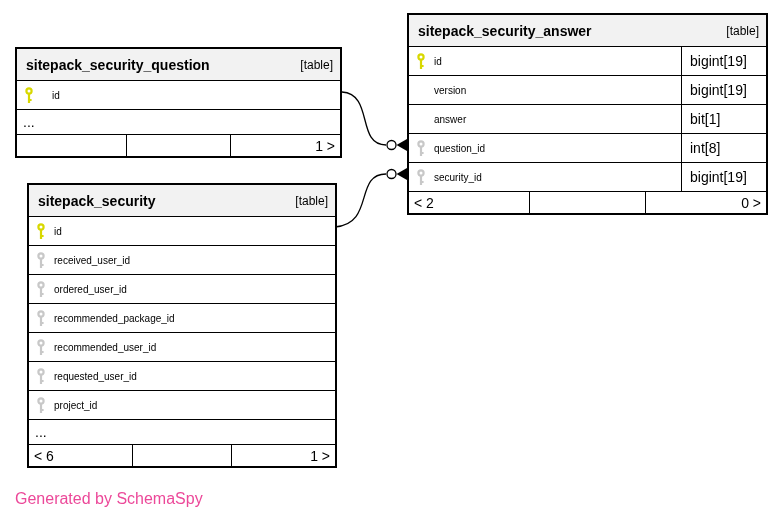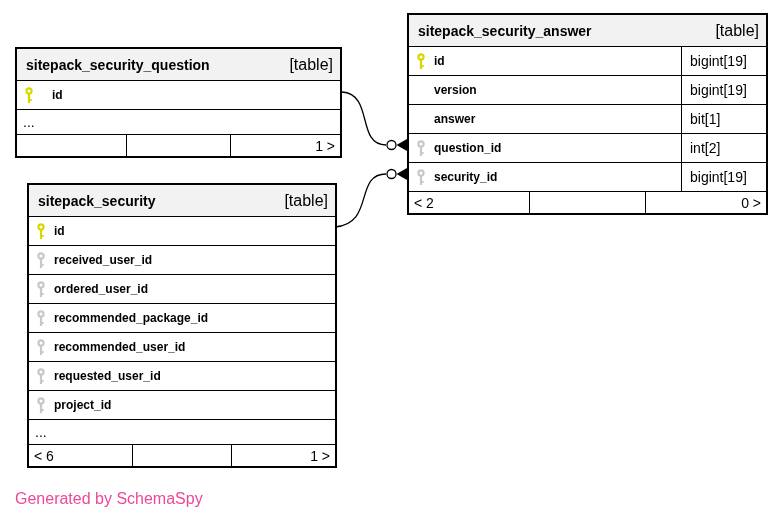--- a/index.html
+++ b/index.html
@@ -36,45 +36,44 @@
     height: 32px;
     padding: 0 7px 0 9px;
     box-sizing: border-box;
   }
   .tbl-name {
     font-weight: bold;
     font-size: 14px;
     white-space: nowrap;
   }
   .tbl-type-label {
-    font-size: 16px;
+    font-size: 12px;
     white-space: nowrap;
     margin-left: 21px;
   }
   .col-row {
     display: flex;
     align-items: center;
     height: 28px;
     border-bottom: 1px solid #000000;
     box-sizing: content-box;
   }
   .col-row:last-of-type { border-bottom: 1px solid #000000; }
   .keycell {
     width: 18px;
     padding-left: 7px;
     display: flex;
     align-items: center;
     justify-content: flex-start;
     flex: 0 0 auto;
   }
   .namecell {
-    font-size: 12px;
+    font-size: 10px;
     white-space: nowrap;
     flex: 1 1 auto;
-    font-weight: bold;
   }
   .typecell {
     flex: 0 0 76px;
     width: 76px;
     align-self: stretch;
     border-left: 1px solid #000000;
     display: flex;
     align-items: center;
     padding-left: 8px;
     font-size: 14px;
@@ -181,21 +180,21 @@
       <span class="typecell">bit[1]</span>
     </div>
     <div class="col-row">
       <span class="keycell key-fk">
         <svg class="key-icon-svg" width="10" height="17" viewBox="0 0 10 17">
           <circle cx="5" cy="4" r="2.6" fill="none" stroke="currentColor" stroke-width="2.2"></circle>
           <path d="M5 6.5 L5 16 M5 13 L7.6 13" stroke="currentColor" stroke-width="2.2" fill="none"></path>
         </svg>
       </span>
       <span class="namecell">question_id</span>
-      <span class="typecell">int[2]</span>
+      <span class="typecell">int[8]</span>
     </div>
     <div class="col-row">
       <span class="keycell key-fk">
         <svg class="key-icon-svg" width="10" height="17" viewBox="0 0 10 17">
           <circle cx="5" cy="4" r="2.6" fill="none" stroke="currentColor" stroke-width="2.2"></circle>
           <path d="M5 6.5 L5 16 M5 13 L7.6 13" stroke="currentColor" stroke-width="2.2" fill="none"></path>
         </svg>
       </span>
       <span class="namecell">security_id</span>
       <span class="typecell">bigint[19]</span>

